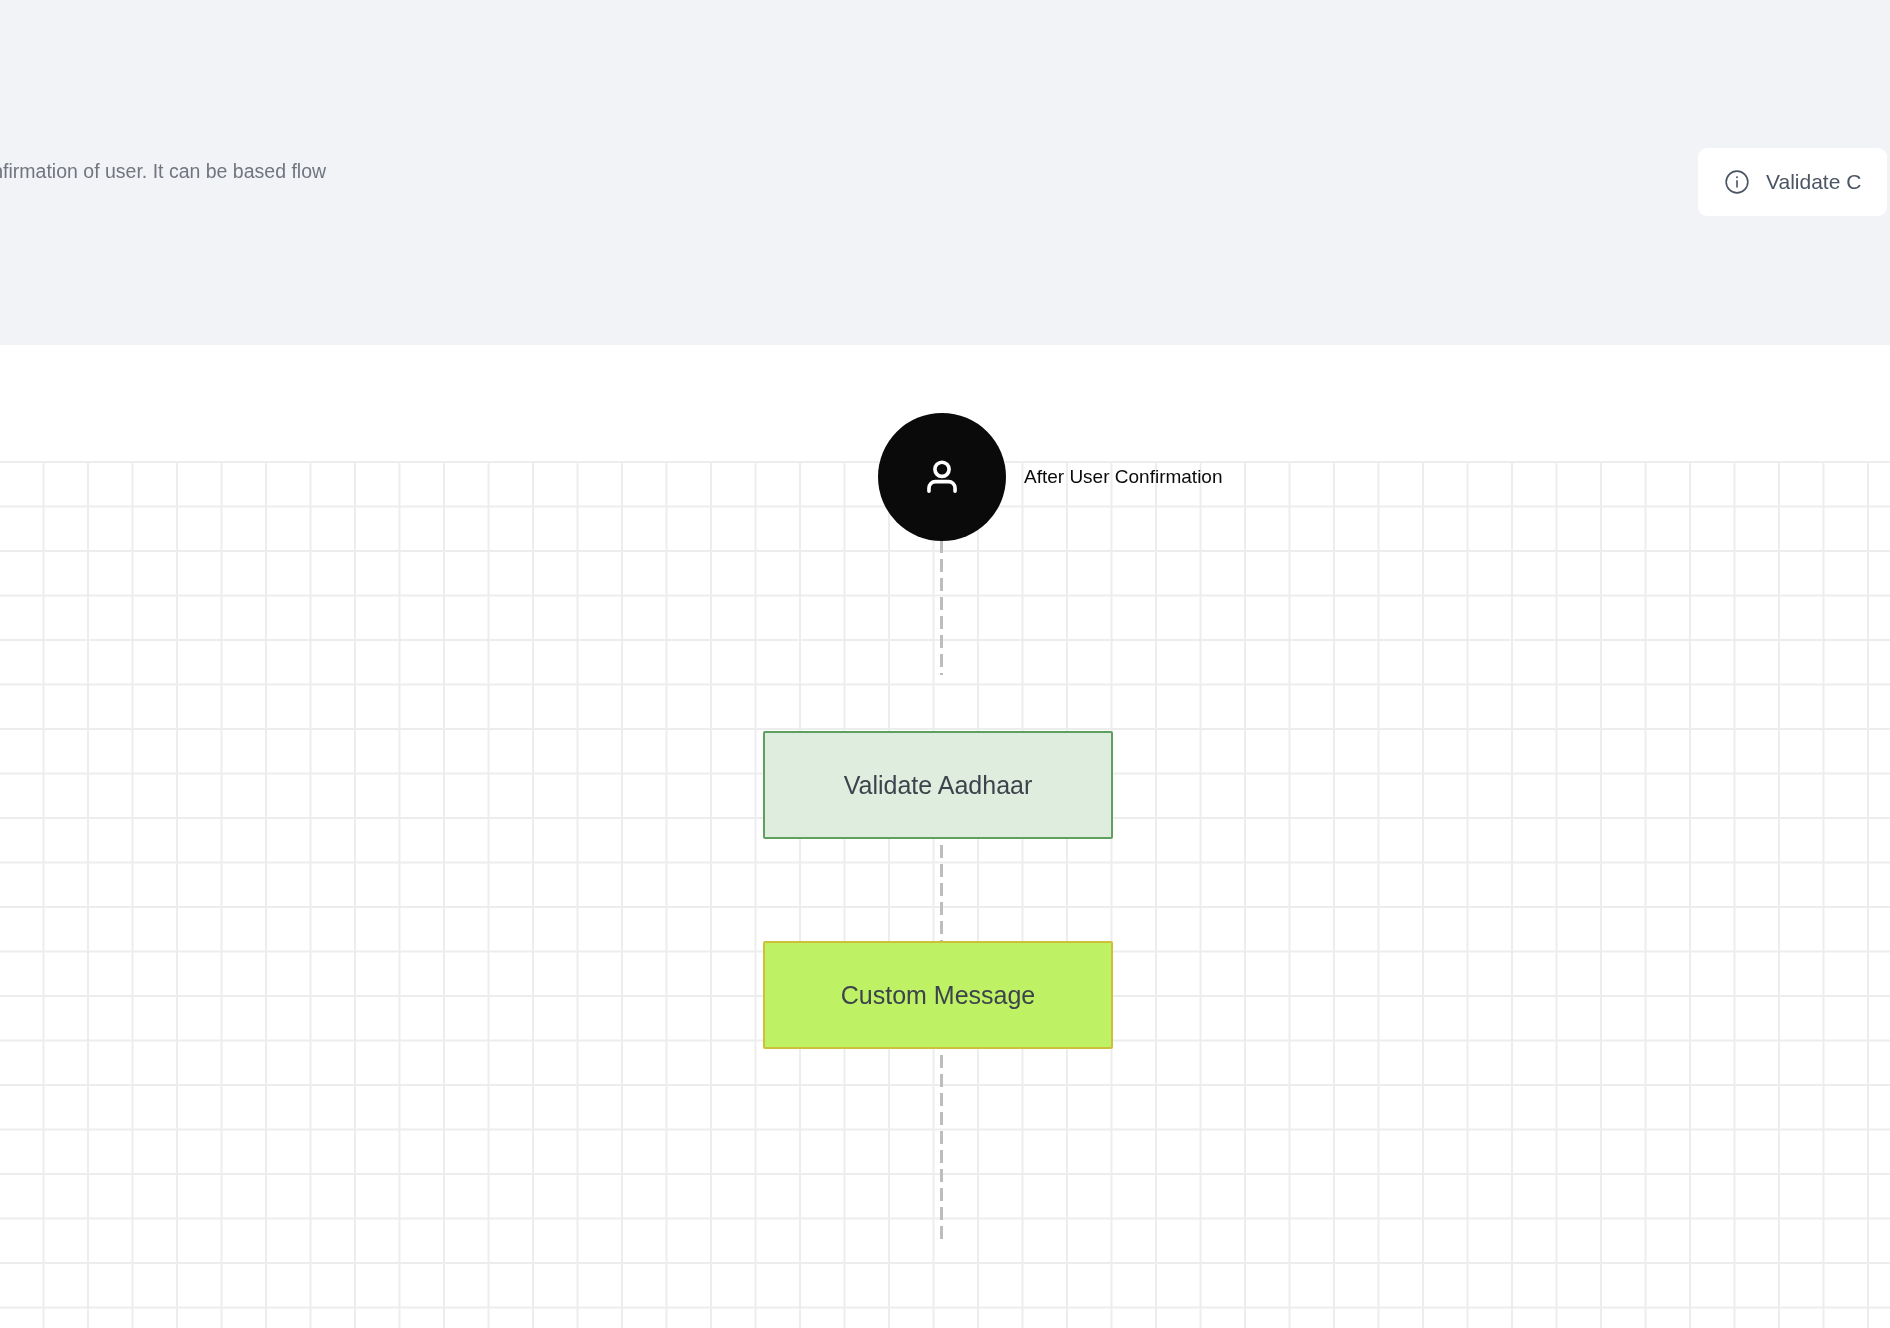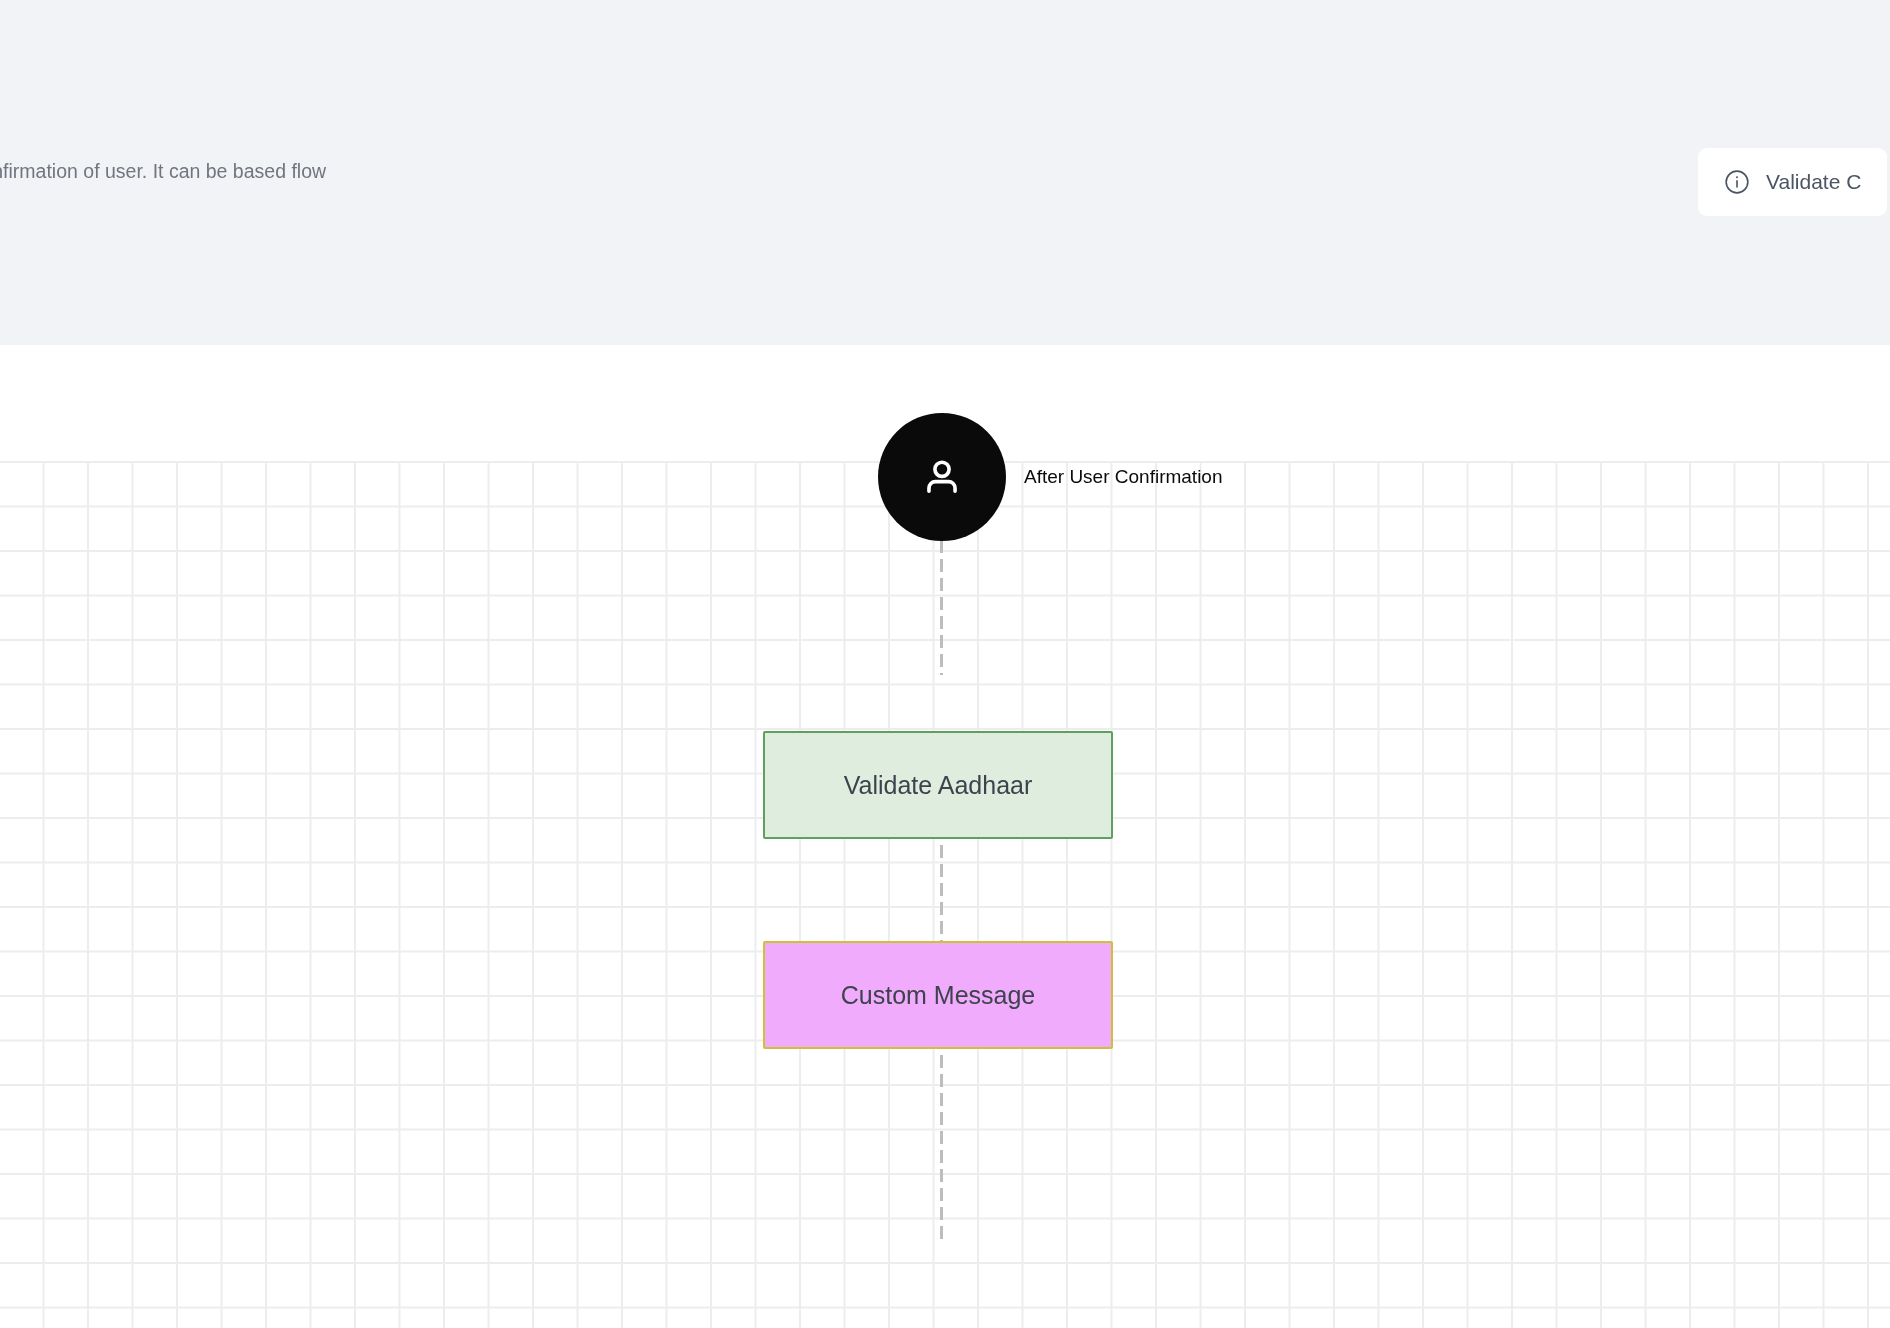--- a/index.html
+++ b/index.html
@@ -193,21 +193,21 @@
   .node-validate {
     left: 763px;
     top: 386px;
     background: #dfeddf;
     border-color: #5fa05f;
   }
 
   .node-custom {
     left: 763px;
     top: 596px;
-    background: #f0abfc;
+    background: #bef264;
     border-color: #cfc03a;
   }
 </style>
 </head>
 <body>
 
 <div id="app">
 
   <div class="header-band">
     <div class="header-text-block">

